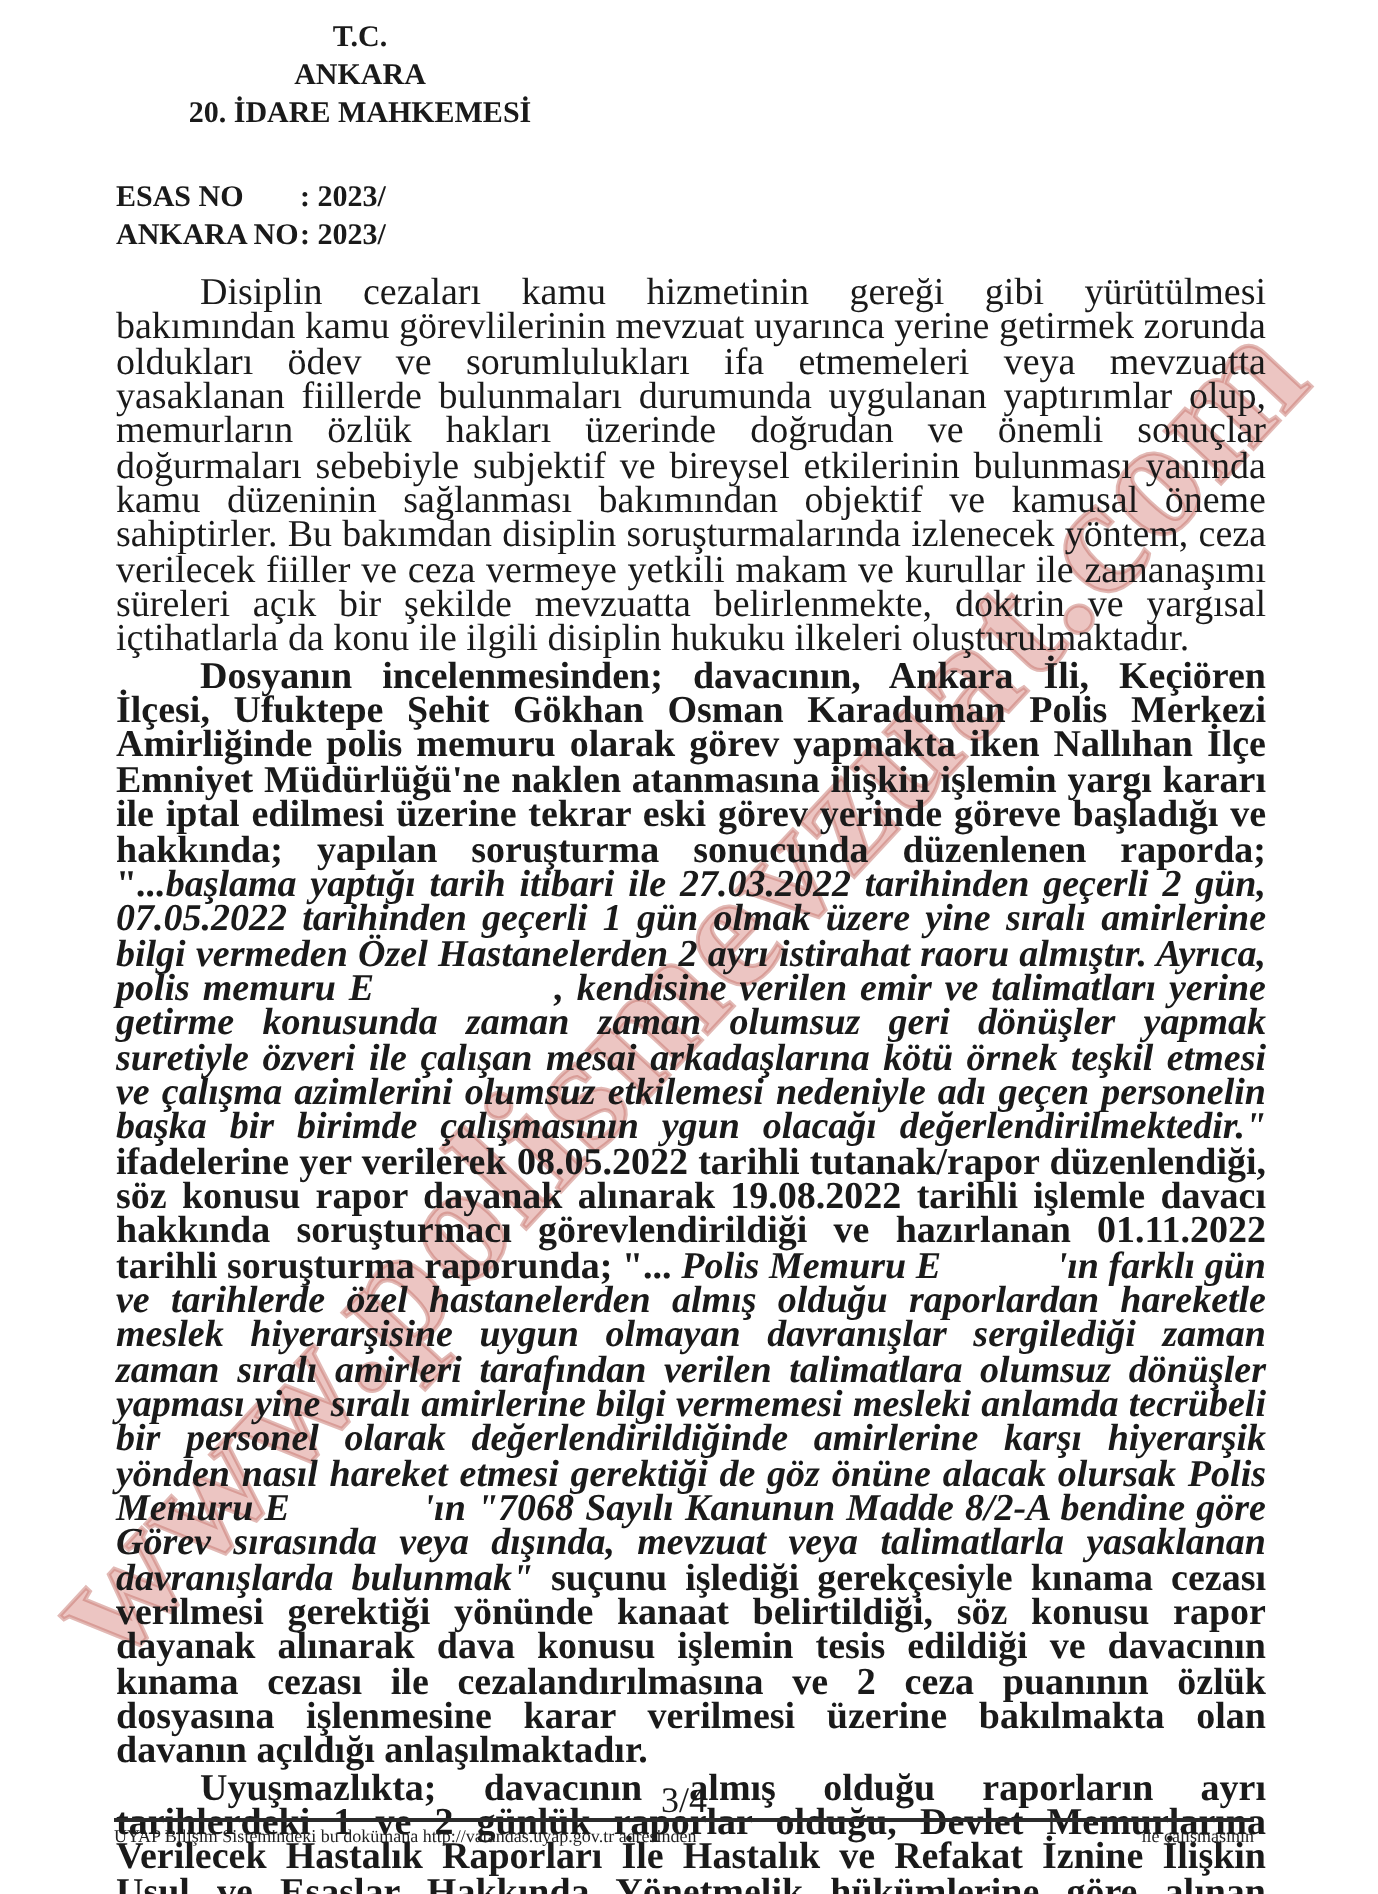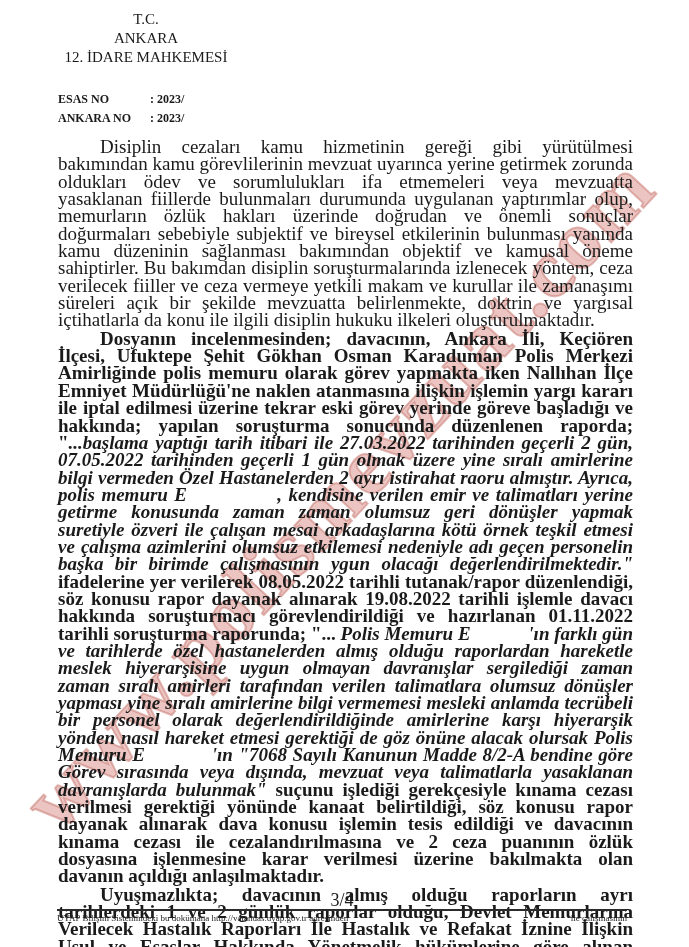--- a/index.html
+++ b/index.html
@@ -44,30 +44,31 @@
     position: absolute;
     inset: 0;
     z-index: 2;
   }
   .header-block {
     position: absolute;
     top: 10px;
     left: 0;
     width: 292px;
     text-align: center;
-    font-weight: normal;
+    font-weight: bold;
     font-size: 15px;
     line-height: 19px;
+    padding-left: 34px;
   }
   .case-block {
     position: absolute;
     top: 90px;
     left: 58px;
     font-weight: bold;
-    font-size: 12px;
+    font-size: 15px;
     line-height: 18.5px;
   }
   .case-row { display: flex; }
   .case-label { width: 92px; }
   .case-value { white-space: pre; }
   .body-text {
     position: absolute;
     top: 138px;
     left: 58px;
     width: 575px;
@@ -110,21 +111,21 @@
 
 <div class="page">
 
   <div class="watermark">www.polismevzuat.com</div>
 
   <div class="content-layer">
 
     <div class="header-block">
       <div>T.C.</div>
       <div>ANKARA</div>
-      <div>12. İDARE MAHKEMESİ</div>
+      <div>20. İDARE MAHKEMESİ</div>
     </div>
 
     <div class="case-block">
       <div class="case-row">
         <span class="case-label">ESAS NO</span>
         <span class="case-value">: 2023/</span>
       </div>
       <div class="case-row">
         <span class="case-label">ANKARA NO</span>
         <span class="case-value">: 2023/</span>

